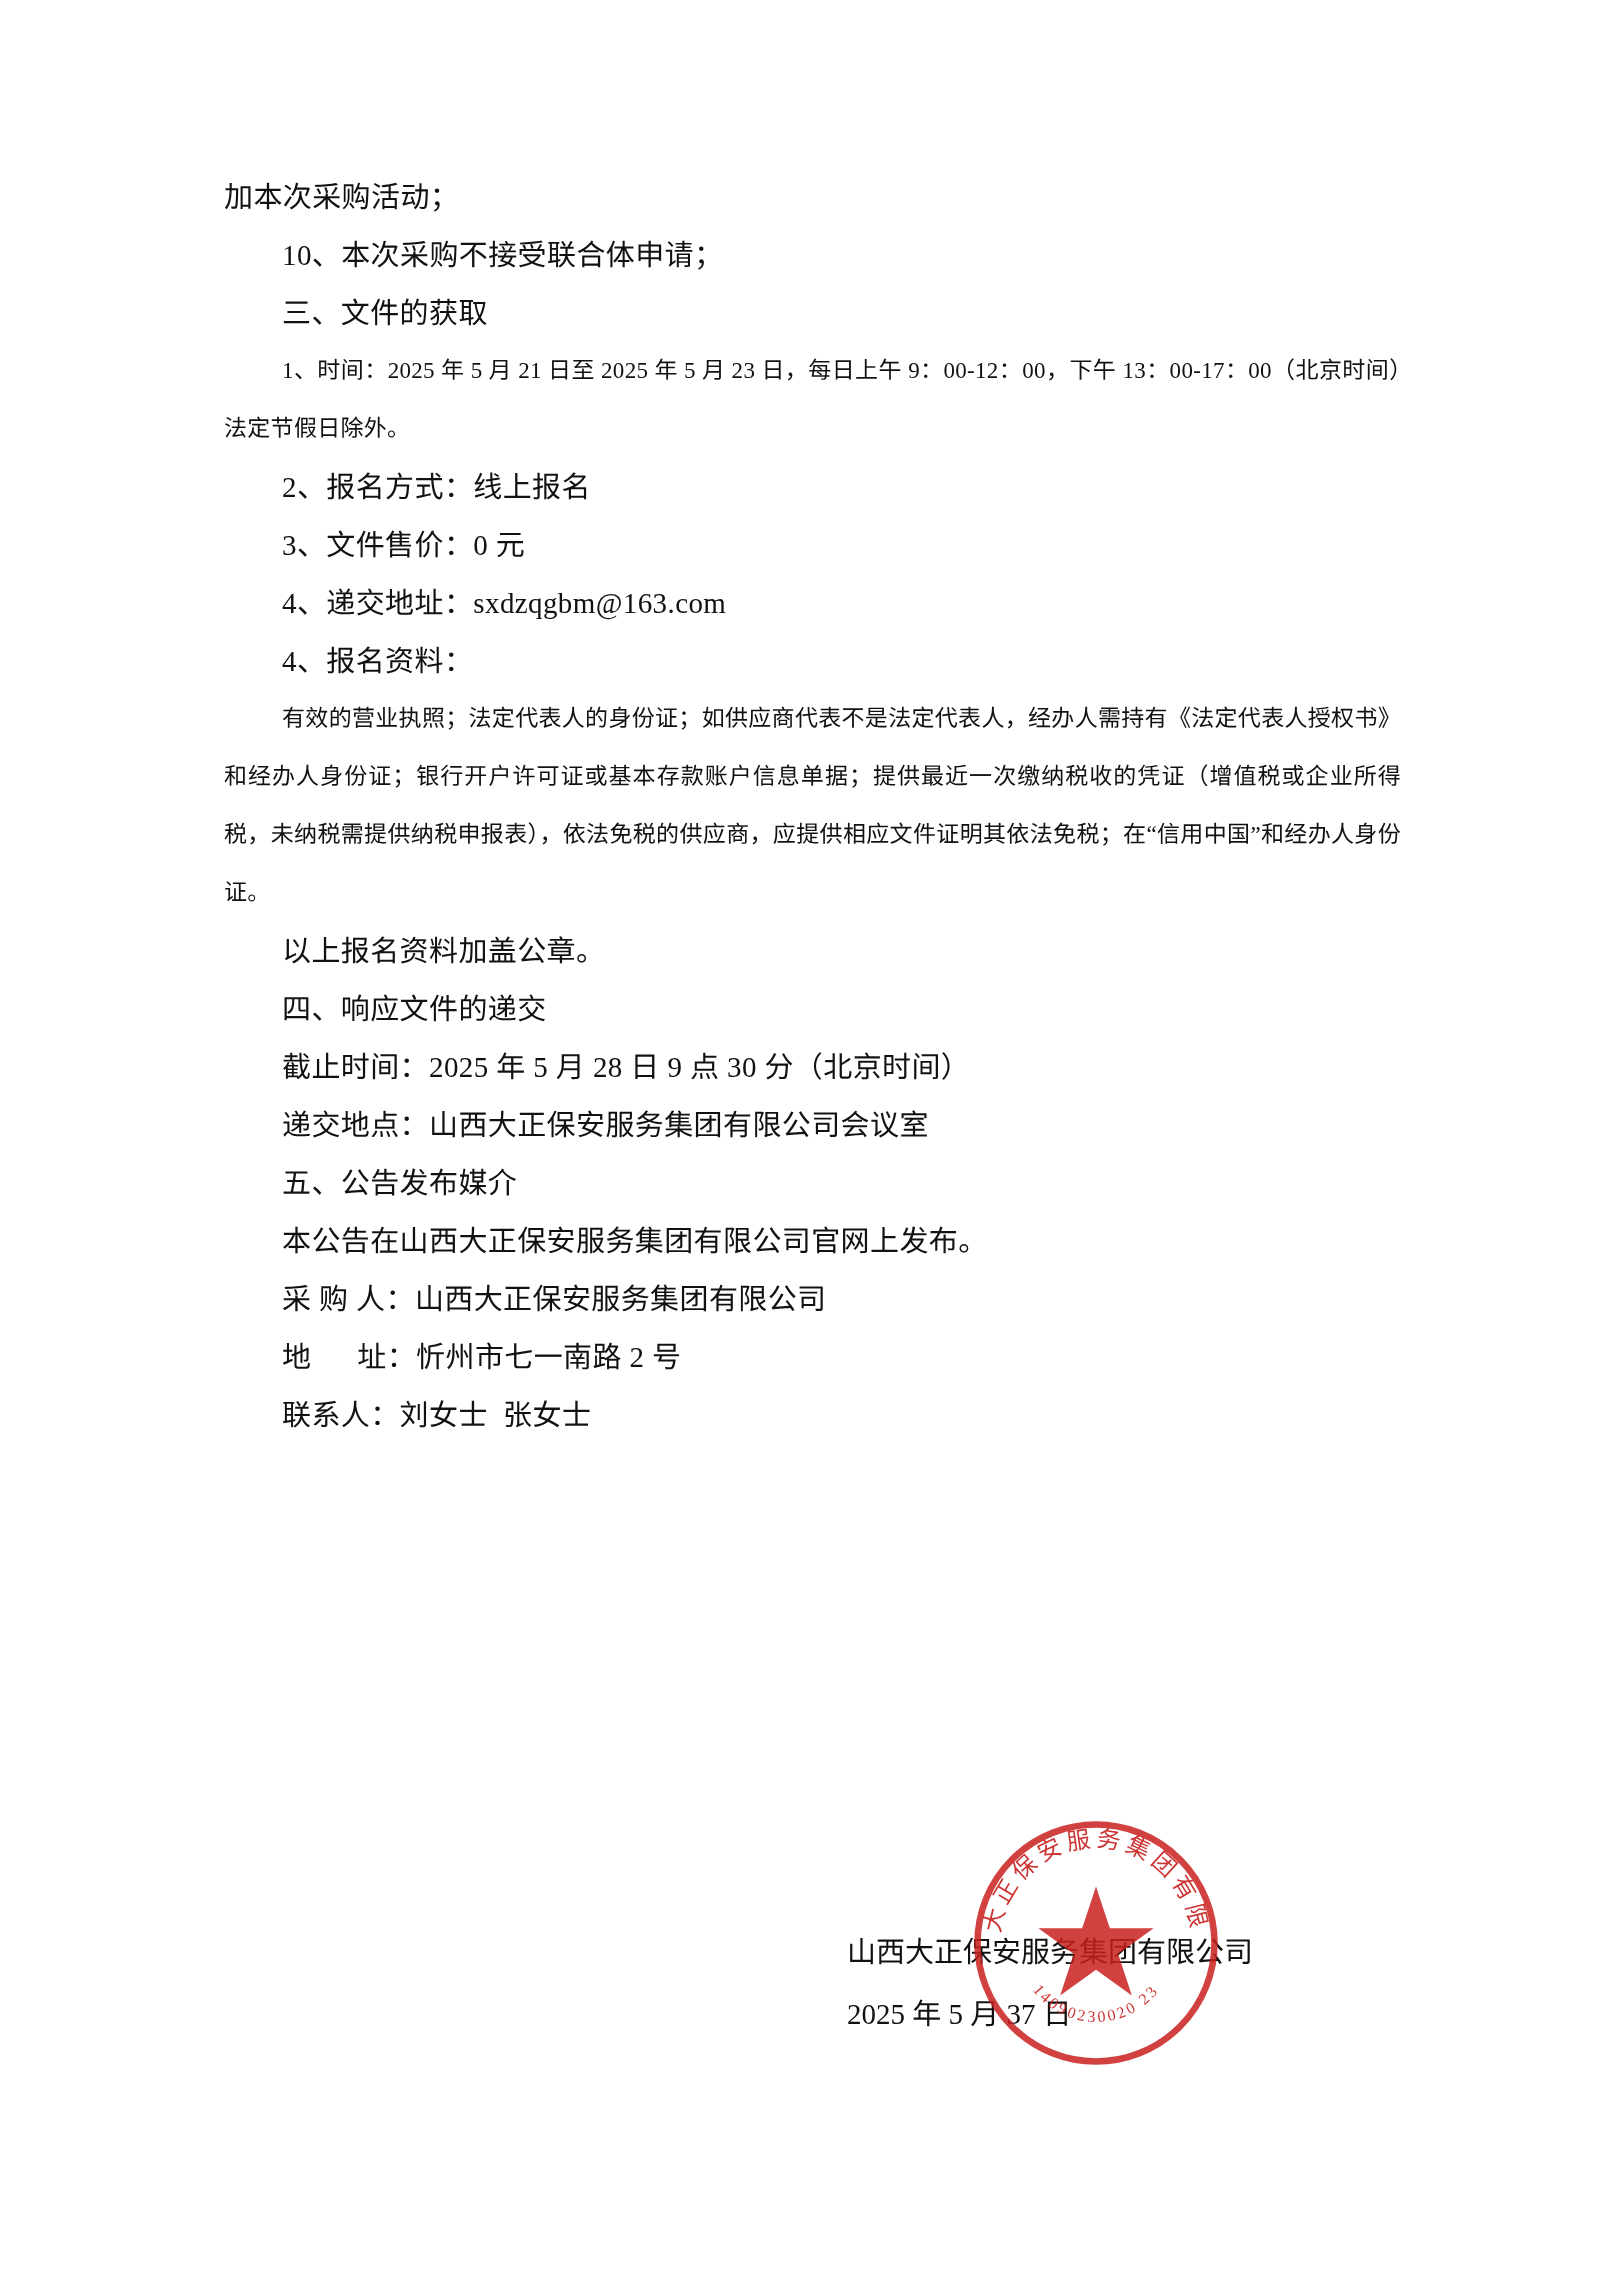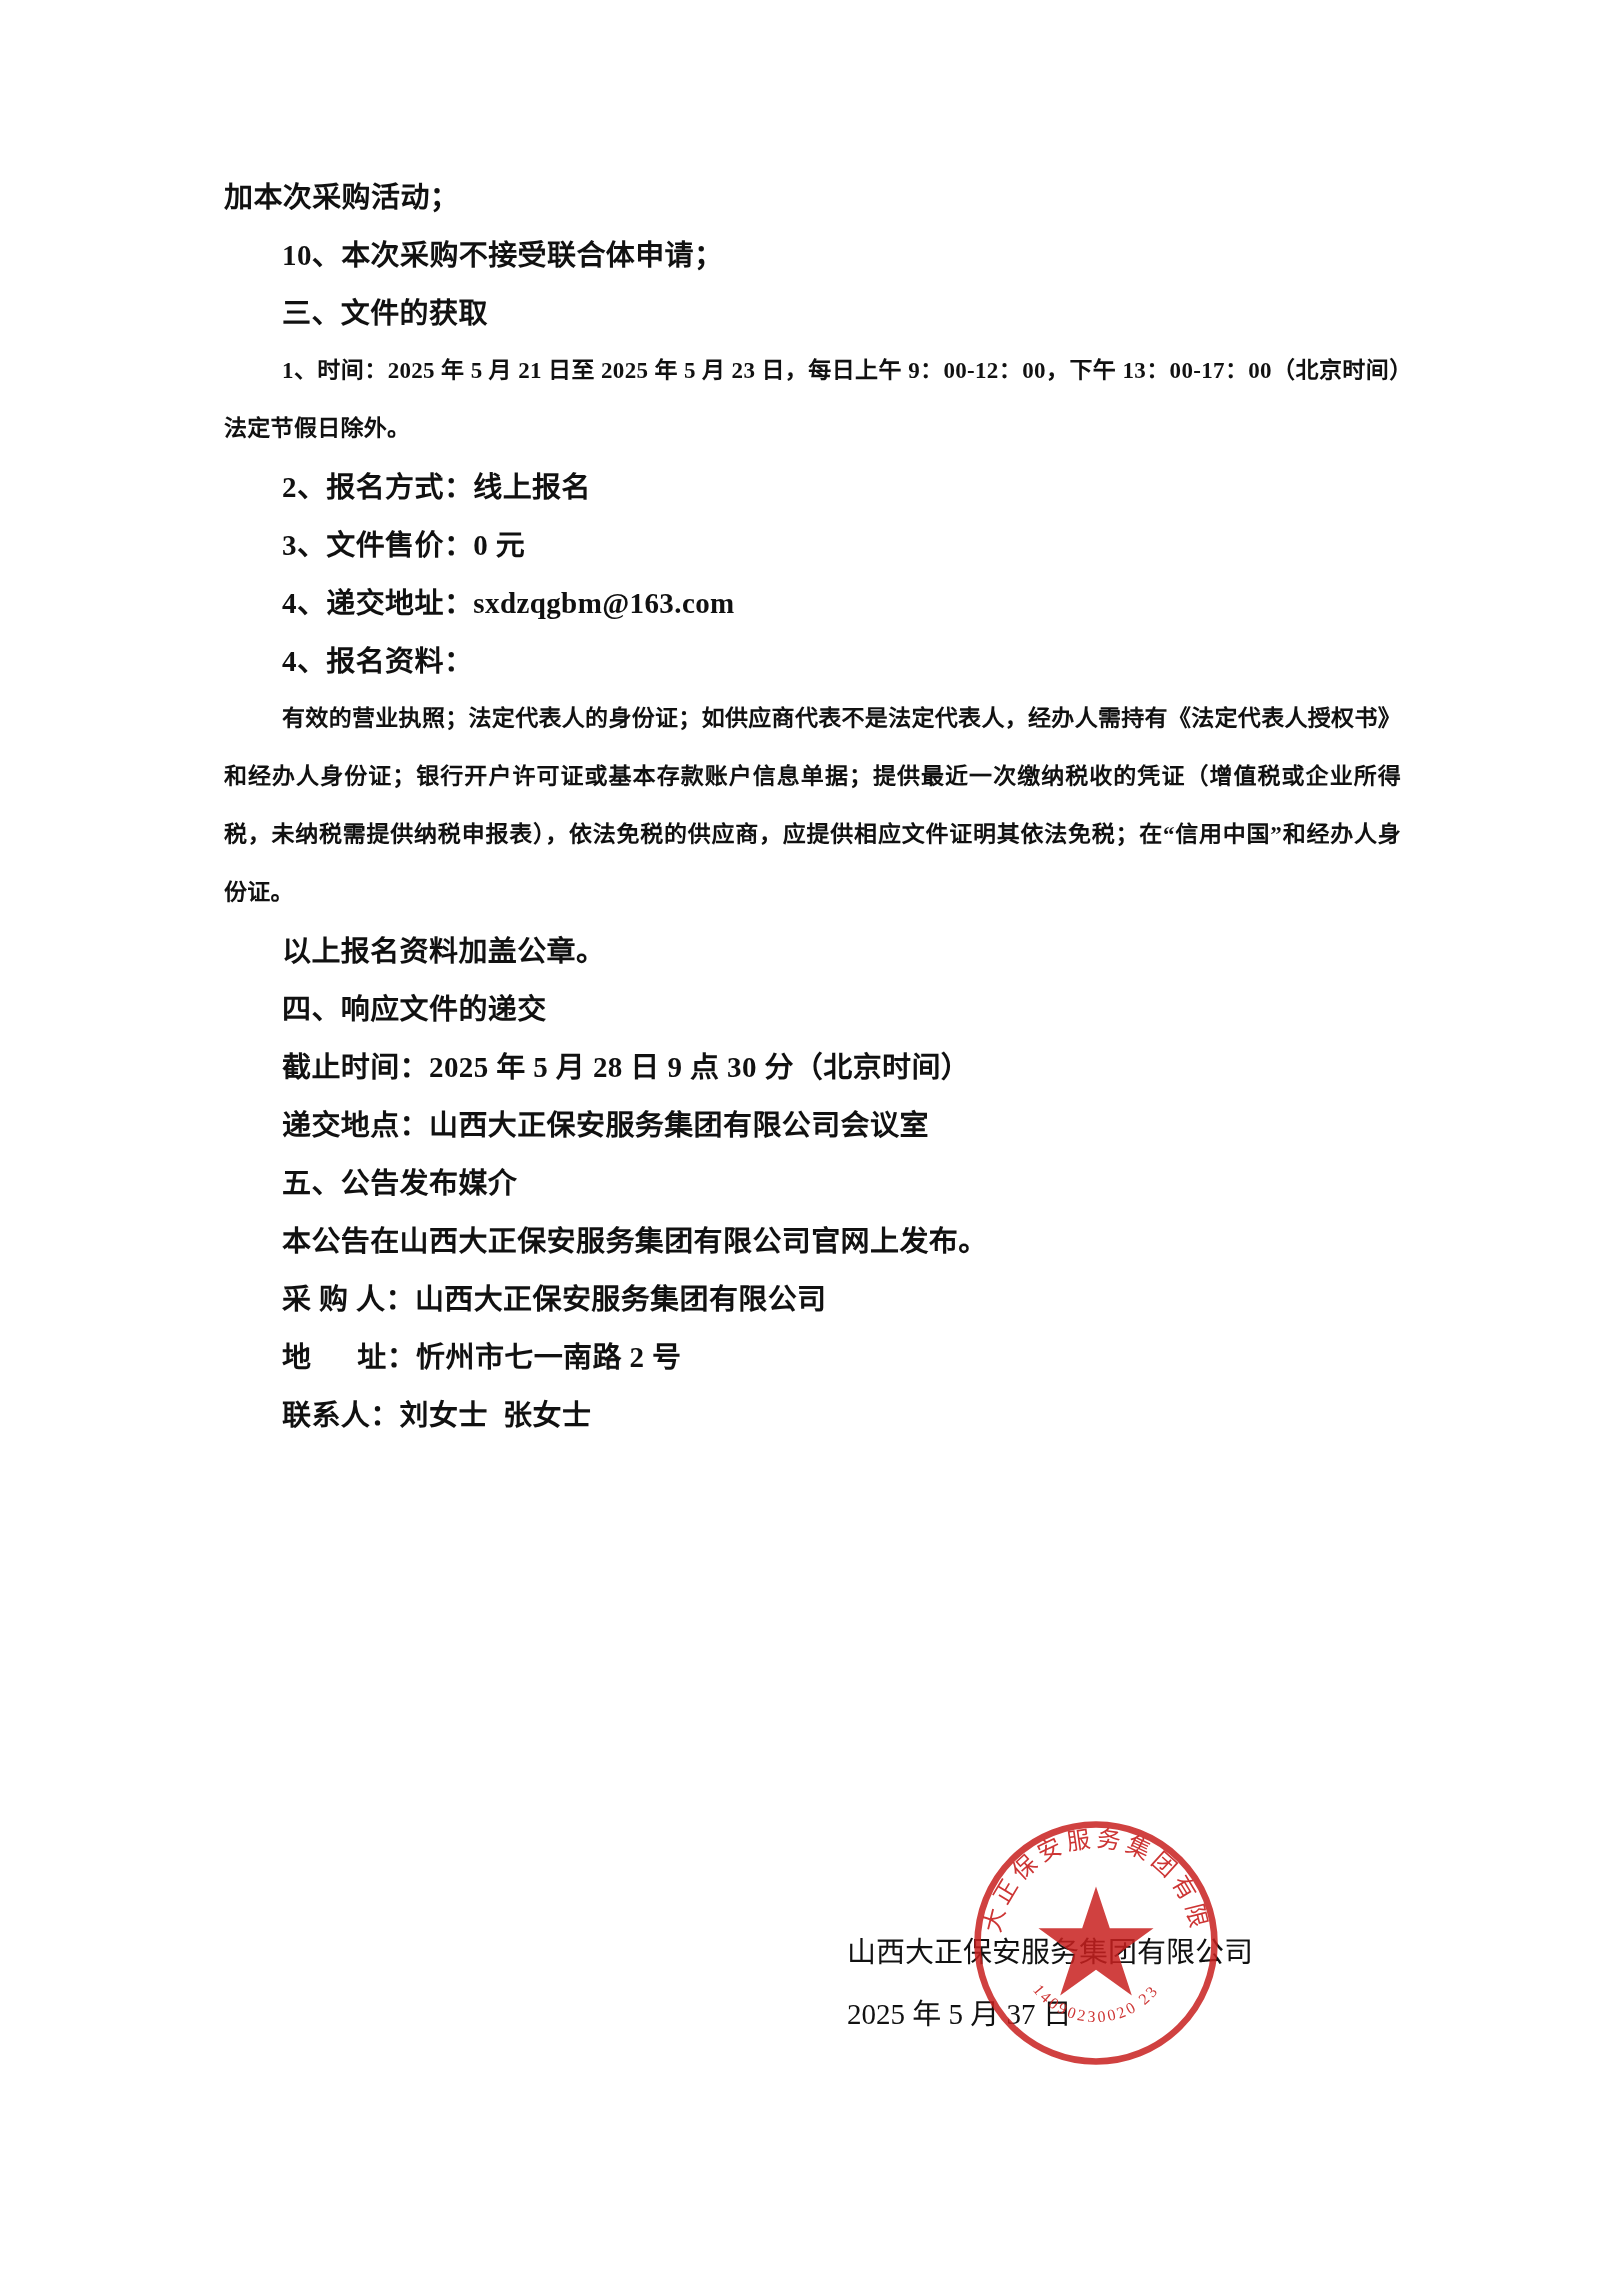--- a/index.html
+++ b/index.html
@@ -20,21 +20,20 @@
     width: 1621px;
     height: 2294px;
     overflow: hidden;
     background: #fff;
   }
   .content {
     position: absolute;
     left: 224px;
     top: 168px;
     width: 1177px;
-    font-weight: bold;
   }
   .line {
     font-size: 29px;
     line-height: 58px;
     letter-spacing: 0.4px;
     white-space: pre-wrap;
     text-align: justify;
   }
   .indent {
     text-indent: 58px;

